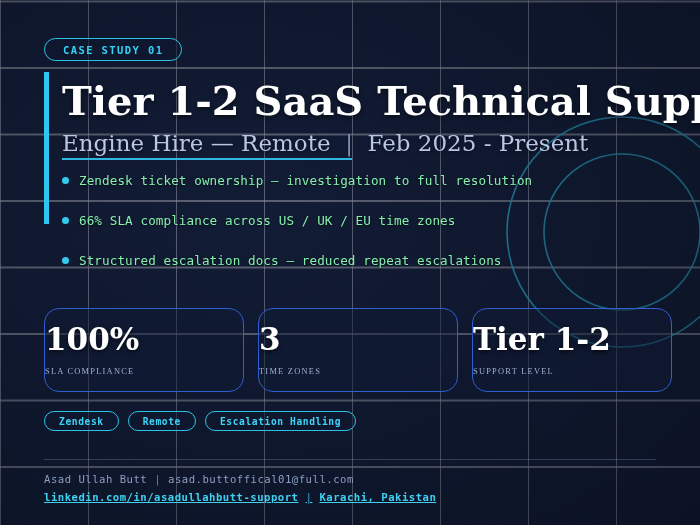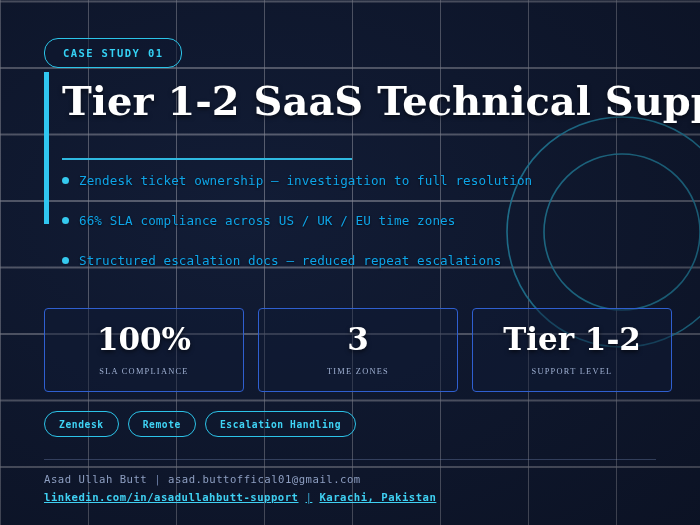--- a/index.html
+++ b/index.html
@@ -45,21 +45,21 @@
   
   .content {
     position: absolute;
     inset: 0;
   }
 
   .badge {
     position: absolute;
     left: 44px;
     top: 38px;
-    height: 30px;
+    height: 23px;
     box-sizing: border-box;
     padding: 0 18px;
     display: flex;
     align-items: center;
     border: 1.6px solid #2bc4e8;
     border-radius: 14px;
     color: #35d2f5;
     font-size: 10.5px;
     font-weight: bold;
     letter-spacing: 1.4px;
@@ -113,21 +113,21 @@
   .bullets {
     position: absolute;
     left: 62px;
     top: 173px;
     width: 600px;
   }
   .bullet {
     display: flex;
     align-items: flex-start;
     height: 40px;
-    color: #0ea5e9;
+    color: #86efac;
     font-size: 12.6px;
     letter-spacing: 0.1px;
     white-space: nowrap;
     text-shadow: 0 1px 2px rgba(0,0,0,0.6);
   }
   .bullet .dot {
     width: 7px;
     height: 7px;
     border-radius: 50%;
     background: #35c9ee;
@@ -142,25 +142,24 @@
     left: 44px;
     top: 308px;
     width: 628px;
     height: 84px;
     display: flex;
     gap: 14px;
   }
   .stat-card {
     flex: 1 1 0;
     border: 1.4px solid #2f5fd0;
-    border-radius: 4px;
+    border-radius: 15px;
     background: rgba(16,27,54,0.45);
     display: flex;
     flex-direction: column;
-    align-items: center;
     justify-content: center;
     box-sizing: border-box;
     padding-bottom: 2px;
   }
   .stat-value {
     font-family: "DejaVu Serif", "Liberation Serif", serif;
     font-weight: bold;
     font-size: 31px;
     line-height: 34px;
     color: #ffffff;
@@ -178,21 +177,21 @@
 
   
   .tags {
     position: absolute;
     left: 44px;
     top: 411px;
     display: flex;
     gap: 9px;
   }
   .tag {
-    height: 26px;
+    height: 20px;
     box-sizing: border-box;
     padding: 0 14px;
     display: flex;
     align-items: center;
     border: 1.5px solid #2cc3e8;
     border-radius: 13px;
     color: #3fd4f6;
     font-size: 9.6px;
     font-weight: bold;
     letter-spacing: 0.6px;
@@ -240,20 +239,23 @@
   <div class="content">
 
     <div class="badge">
       <span>CASE STUDY 01</span>
     </div>
 
     <div class="accent-bar"></div>
 
     <div class="title">Tier 1-2 SaaS Technical Support</div>
 
+    <div class="subtitle">
+      <span>Engine Hire — Remote</span><span class="sep">&nbsp;&nbsp;</span><span class="sep">|</span><span class="sep">&nbsp;&nbsp;</span><span>Feb 2025 - Present</span>
+    </div>
 
     <div class="sub-rule"></div>
 
     <div class="bullets">
       <div class="bullet">
         <span class="dot"></span>
         <span>Zendesk ticket ownership — investigation to full resolution</span>
       </div>
       <div class="bullet">
         <span class="dot"></span>
@@ -289,21 +291,21 @@
       </div>
       <div class="tag">
         <span>Escalation Handling</span>
       </div>
     </div>
 
     <div class="footer-rule"></div>
 
     <div class="footer">
       <div class="footer-line1">
-        <span>Asad Ullah Butt</span><span class="pipe">|</span><span>asad.buttoffical01@gmail.com</span>
+        <span>Asad Ullah Butt</span><span class="pipe">|</span><span>asad.buttoffical01@full.com</span>
       </div>
       <div class="footer-line2">
         <span>linkedin.com/in/asadullahbutt-support</span><span class="pipe">|</span><span>Karachi, Pakistan</span>
       </div>
     </div>
 
   </div>
 </div>
 
 </body></html>

